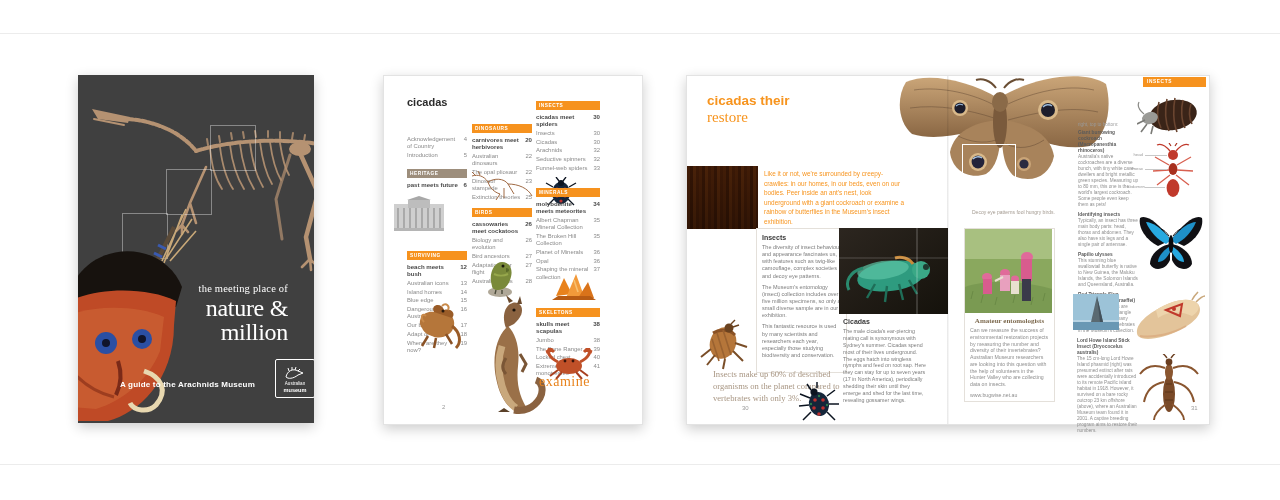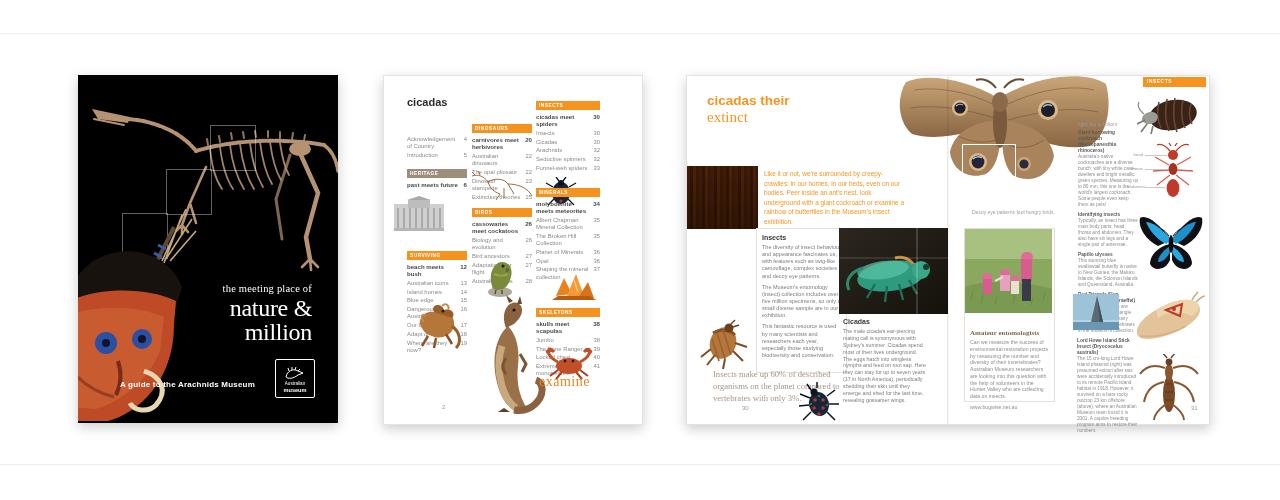--- a/index.html
+++ b/index.html
@@ -3,21 +3,21 @@
 <meta charset="utf-8">
 <style>
   html,body{margin:0;padding:0;background:#fff;}
   .stage{position:relative;width:1280px;height:500px;background:#ffffff;overflow:hidden;
          font-family:"Liberation Sans",sans-serif;}
   .abs{position:absolute;}
   .rule{position:absolute;left:0;width:1280px;height:1px;background:#ececec;}
   .sheet{position:absolute;top:75px;height:348px;box-shadow:0 4px 12px rgba(0,0,0,.20);}
 
   
-  .cover{left:78px;width:260px;background:#000000;overflow:hidden;}
+  .cover{left:78px;width:236px;background:#404040;overflow:hidden;}
   .cover .sq{position:absolute;width:44px;height:44px;border:1px solid rgba(255,255,255,.38);}
   .cover-titles{position:absolute;right:26px;top:208px;text-align:right;color:#fff;
                 font-family:"Liberation Serif",serif;}
   .cover-eyebrow{font-size:10.5px;letter-spacing:.2px;margin-bottom:3px;}
   .cover-big{font-size:24px;line-height:.98;letter-spacing:-.3px;}
   .cover-tag{position:absolute;left:42px;top:305px;color:#fff;font-size:8px;font-weight:bold;letter-spacing:.2px;}
   .logo{position:absolute;left:197px;top:284px;width:38px;height:37px;border:1px solid #fff;
         border-radius:2px;color:#fff;text-align:center;}
   .logo .l1{font-size:4.6px;margin-top:22px;line-height:1;}
   .logo .l2{font-size:5.6px;font-weight:bold;line-height:1.1;}
@@ -54,21 +54,21 @@
   .tab{position:absolute;left:456px;top:1px;width:59px;height:10px;line-height:10px;background:#f6921e;
        color:#fff;font-size:4.8px;font-weight:bold;letter-spacing:.6px;padding-left:4px;}
   .caption{font-size:5px;color:#a39a90;}
   .midcol{position:absolute;left:391px;top:46px;width:61px;}
   .midcap{font-size:4.7px;color:#9a9a9a;margin-bottom:3px;}
   .info-block{margin-bottom:4px;}
   .info-heading{font-size:4.8px;font-weight:bold;color:#5a5a5a;line-height:1.25;}
   .info-body{font-size:4.7px;line-height:1.28;color:#8e8e8e;}
   .amateur{position:absolute;left:277px;top:152px;width:89px;height:172px;border:1px solid #e4e0da;}
   .amateur-h{font-family:"Liberation Serif",serif;font-size:7px;font-weight:bold;color:#7d6a4f;
-             margin:16px 5px 2px 5px;}
+             margin:4px 5px 2px 5px;text-align:center;}
   .amateur-b{font-size:5.2px;line-height:1.3;color:#8e8e8e;margin:0 5px;}
   .amateur-u{font-size:5.2px;color:#8e8e8e;margin:4px 5px;}
   .ant-label{position:absolute;font-size:4.3px;color:#9a9a9a;text-align:right;width:16px;}
   .ant-line{position:absolute;height:1px;background:#c8c8c8;}
   .inset-box{position:absolute;left:275px;top:68px;width:52px;height:38px;border:1.5px solid #fff;}
 </style>
 </head>
 <body>
 
 <div class="stage">
@@ -403,21 +403,21 @@
       <circle cx="23" cy="13" r="1.4" fill="#3a140a"></circle>
         <circle cx="31" cy="13" r="1.4" fill="#3a140a"></circle>
     </svg>
     <div class="nature-word">examine</div>
     <div class="folio" style="left:58px;top:328px">2</div>
   </div>
 
   <div class="sheet pageB">
 
     <div class="kicker-bold">cicadas their</div>
-    <div class="kicker-serif">extinct</div>
+    <div class="kicker-serif">restore</div>
 
     <div class="abs" style="left:0;top:90px;width:71px;height:63px;
                 background:
                  repeating-linear-gradient(90deg,#8a5c30 0 3px,#6a4220 3px 6px,#9a6c3a 6px 9px,#7a4e28 9px 12px),
                  linear-gradient(#7a5028,#5a3a1c);
                 background-blend-mode:multiply;"></div>
 
     <div class="intro">Like it or not, we're surrounded by creepy-crawlies: in our homes, in our beds, even on our bodies. Peer inside an ant's nest, look underground with a giant cockroach or examine a rainbow of butterflies in the Museum's insect exhibition.</div>
 
     <div class="box" style="left:69px;top:152px;width:79px;height:133px;padding:5px">

